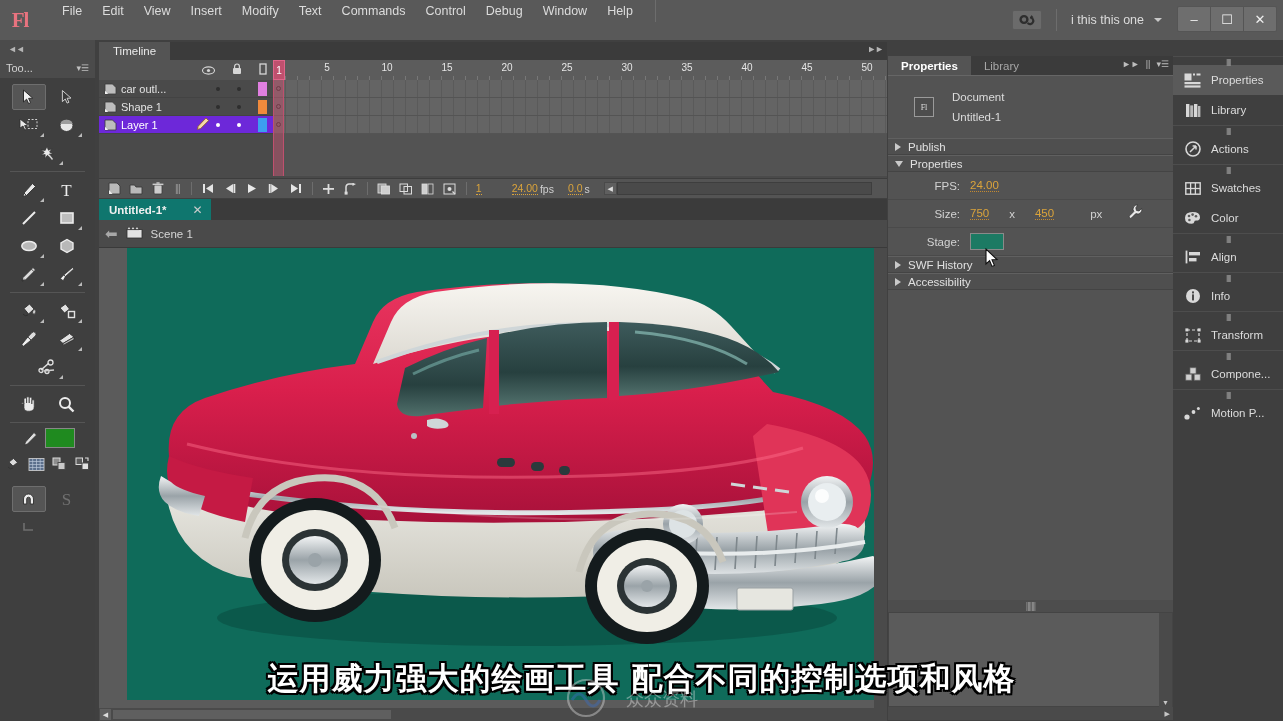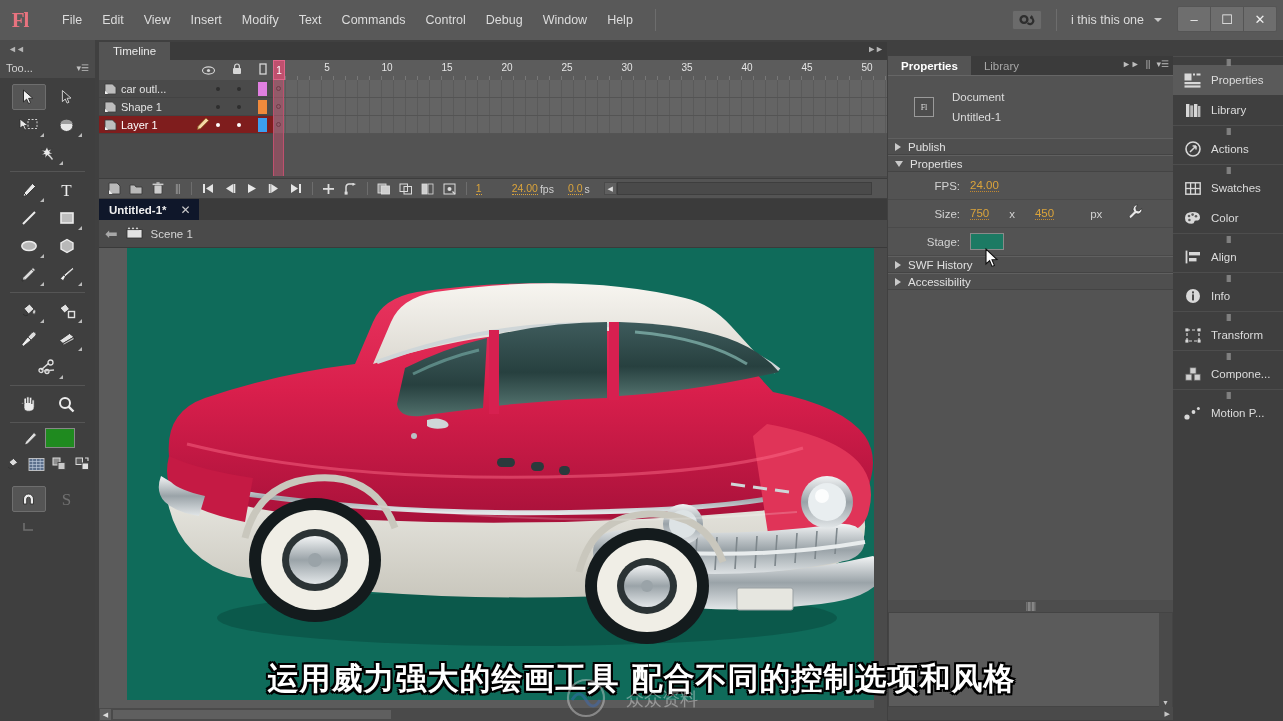--- a/index.html
+++ b/index.html
@@ -16,21 +16,21 @@
   .titlebar {
     position: absolute; left: 0; top: 0; width: 1283px; height: 40px;
     background: #595959;
     display: flex; align-items: center;
   }
   .fl-logo {
     width: 40px; height: 40px; display: flex; align-items: center; justify-content: center;
     color: #e8737f; font-size: 21px; font-weight: bold; font-family: "Liberation Serif", serif;
     letter-spacing: -1px;
   }
-  .menubar { display: flex; align-items: center; height: 40px; margin-left: 12px; }
+  .menubar { display: flex; height: 40px; margin-left: 12px; }
   .menu-item {
     color: #dcdcdc; font-size: 12.5px; padding: 4px 10px; cursor: default;
     white-space: nowrap;
   }
   .title-sep { width: 1px; height: 22px; background: #6d6d6d; margin-left: 12px; }
 
   .tb-right { position: absolute; right: 0; top: 0; height: 40px; display: flex; align-items: center; }
   .ws-btn {
     width: 30px; height: 20px; background: #6b6b6b; border: 1px solid #5a5a5a;
     border-radius: 2px; display: flex; align-items: center; justify-content: center;
@@ -121,21 +121,21 @@
     position: absolute; top: 0; width: 12px; height: 20px; background: #c0506e;
     border: 1px solid #e1648a; display: flex; align-items: center; justify-content: center;
     color: #fff; font-size: 10px;
   }
   .tl-body { position: relative; display: flex; height: 96px; }
   .tl-layers { width: 174px; background: #4a4a4a; }
   .layer-row {
     height: 18px; display: flex; align-items: center; position: relative;
     border-bottom: 1px solid #434343; background: #4a4a4a;
   }
-  .layer-row.active { background: #7f1d1d; align-items: center; }
+  .layer-row.active { background: #6d28d9; align-items: center; }
   .layer-icon { width: 22px; display: flex; align-items: center; justify-content: center; }
   .layer-name { color: #e3e3e3; font-size: 11px; flex: 1; }
   .layer-row.active .layer-name { color: #fff; }
   .layer-dots { display: flex; align-items: center; gap: 17px; padding-right: 6px; }
   .dot { width: 4px; height: 4px; border-radius: 50%; background: #2e2e2e; }
   .layer-row.active .dot { background: #fff; }
   .outline-chip { width: 9px; height: 14px; }
   .pencil-mark { margin-right: 6px; }
   .tl-frames { position: relative; flex: 1; background: #646464; overflow: hidden; }
   .frame-strip { position: relative; height: 18px; border-bottom: 1px solid #545454; }
@@ -169,22 +169,22 @@
     width: 13px; height: 13px; background: #5f5f5f; border: 1px solid #4a4a4a;
     display:flex; align-items:center; justify-content:center; color: #ddd; font-size: 7px;
   }
 
   
   .doctabrow {
     position: absolute; left: 99px; top: 199px; width: 788px; height: 21px; background: #3b3b3b;
   }
   .doc-tab {
     position: absolute; left: 0; top: 0; height: 21px; padding: 0 8px 0 10px;
-    background: #0f172a; color: #f0f0f0; font-size: 11.5px; font-weight: bold;
-    display: flex; align-items: center; gap: 14px;
+    background: #0f766e; color: #f0f0f0; font-size: 11.5px; font-weight: bold;
+    display: flex; align-items: center; gap: 26px;
   }
   .doc-tab-x { color: #ccc; font-size: 12px; font-weight: normal; }
   .editbar {
     position: absolute; left: 99px; top: 220px; width: 788px; height: 28px;
     background: #4a4a4a; display: flex; align-items: center; gap: 8px; padding-left: 6px;
     border-bottom: 1px solid #3a3a3a;
   }
   .eb-back { color: #a8a8a8; font-size: 15px; }
   .eb-scene-label { color: #d6d6d6; font-size: 11.5px; }
 

